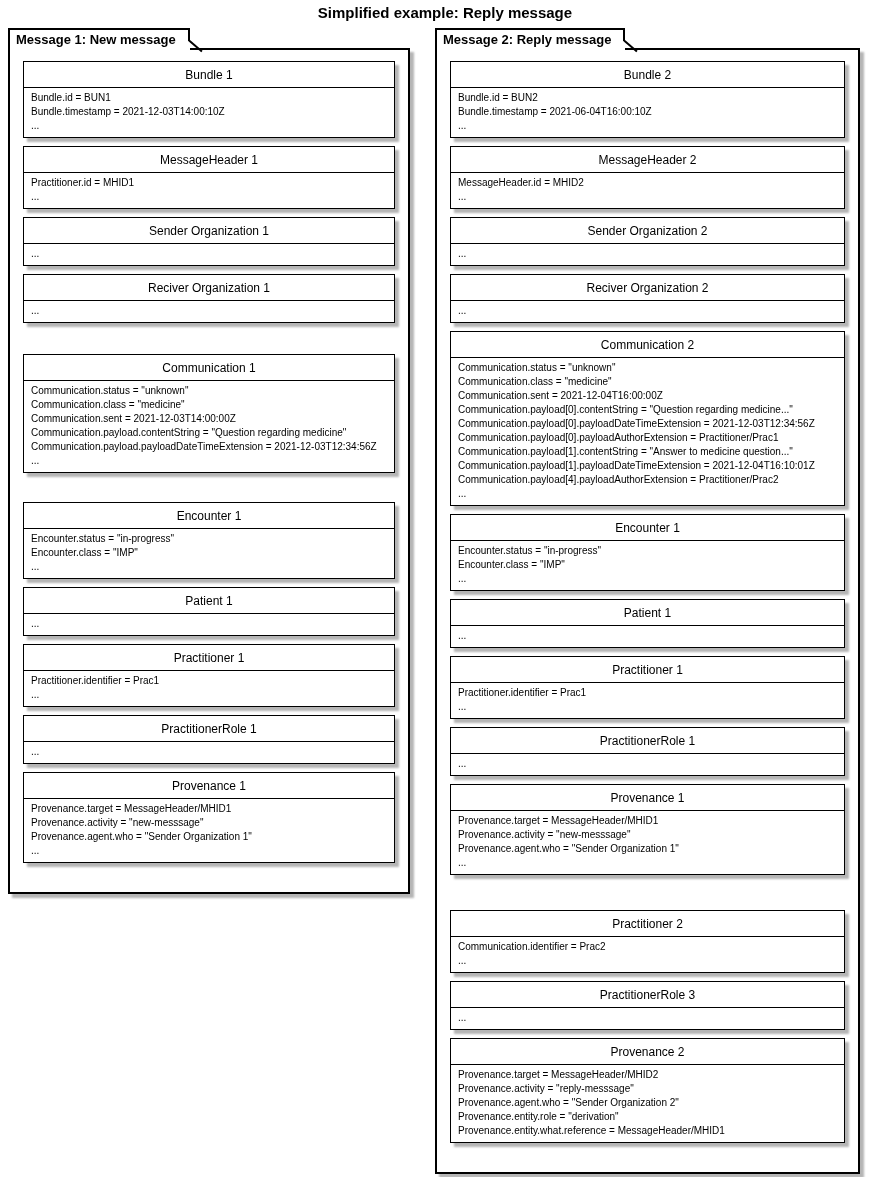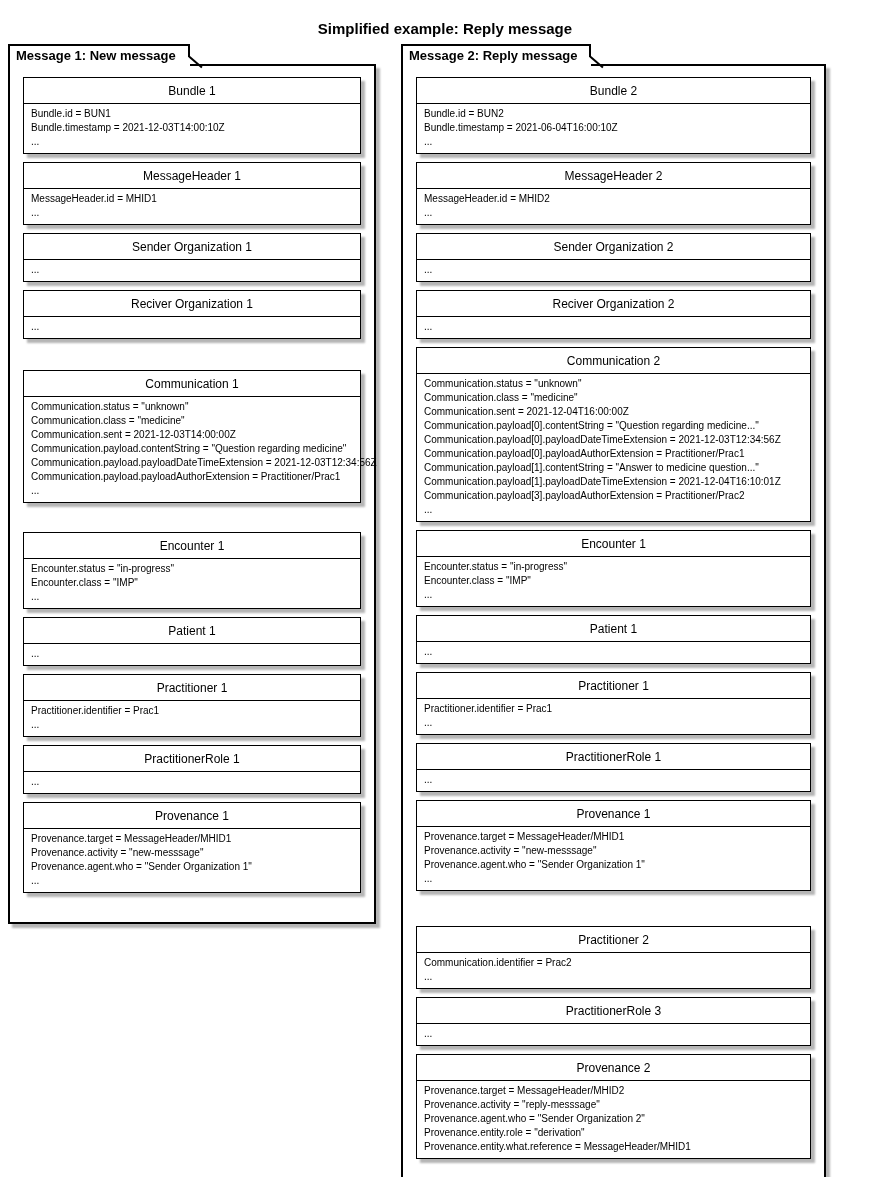--- a/index.html
+++ b/index.html
@@ -9,31 +9,31 @@
     font-family:"Liberation Sans", sans-serif;
     color:#000;
     overflow:hidden;
   }
   .diagram { position:relative; width:890px; height:1177px; }
 
   .main-title {
     text-align:center;
     font-size:15px;
     font-weight:bold;
-    padding-top:20px;
+    padding-top:4px;
     height:24px;
   }
 
   .pkg-row {
     display:flex;
     align-items:flex-start;
     padding-left:8px;
   }
   .pkg { position:relative; padding-top:20px; }
-  .pkg-1 { width:368px; margin-right:25px; }
+  .pkg-1 { width:402px; margin-right:25px; }
   .pkg-2 { width:425px; }
 
   .pkg-tab {
     position:absolute;
     top:0; left:0;
     height:22px;
     box-sizing:border-box;
     background:#fff;
     border:2px solid #000;
     border-right:none;
@@ -111,21 +111,21 @@
           <div class="obox-body">
               <div class="attr-line">Bundle.id = BUN1</div>
               <div class="attr-line">Bundle.timestamp = 2021-12-03T14:00:10Z</div>
               <div class="attr-line">...</div>
             </div>
         </div>
 
         <div class="obox">
           <div class="obox-title">MessageHeader 1</div>
           <div class="obox-body">
-              <div class="attr-line">MessageHeader.id = MHID1</div>
+              <div class="attr-line">Practitioner.id = MHID1</div>
               <div class="attr-line">...</div>
             </div>
         </div>
 
         <div class="obox">
           <div class="obox-title">Sender Organization 1</div>
           <div class="obox-body">
               <div class="attr-line">...</div>
             </div>
         </div>
@@ -138,21 +138,20 @@
         </div>
 
         <div class="obox" style="margin-top:31px">
           <div class="obox-title">Communication 1</div>
           <div class="obox-body">
               <div class="attr-line">Communication.status = "unknown"</div>
               <div class="attr-line">Communication.class = "medicine"</div>
               <div class="attr-line">Communication.sent = 2021-12-03T14:00:00Z</div>
               <div class="attr-line">Communication.payload.contentString = "Question regarding medicine"</div>
               <div class="attr-line">Communication.payload.payloadDateTimeExtension = 2021-12-03T12:34:56Z</div>
-              <div class="attr-line">Communication.payload.payloadAuthorExtension = Practitioner/Prac1</div>
               <div class="attr-line">...</div>
             </div>
         </div>
 
         <div class="obox" style="margin-top:29px">
           <div class="obox-title">Encounter 1</div>
           <div class="obox-body">
               <div class="attr-line">Encounter.status = "in-progress"</div>
               <div class="attr-line">Encounter.class = "IMP"</div>
               <div class="attr-line">...</div>
@@ -233,21 +232,21 @@
           <div class="obox-title">Communication 2</div>
           <div class="obox-body">
               <div class="attr-line">Communication.status = "unknown"</div>
               <div class="attr-line">Communication.class = "medicine"</div>
               <div class="attr-line">Communication.sent = 2021-12-04T16:00:00Z</div>
               <div class="attr-line">Communication.payload[0].contentString = "Question regarding medicine..."</div>
               <div class="attr-line">Communication.payload[0].payloadDateTimeExtension = 2021-12-03T12:34:56Z</div>
               <div class="attr-line">Communication.payload[0].payloadAuthorExtension = Practitioner/Prac1</div>
               <div class="attr-line">Communication.payload[1].contentString = "Answer to medicine question..."</div>
               <div class="attr-line">Communication.payload[1].payloadDateTimeExtension = 2021-12-04T16:10:01Z</div>
-              <div class="attr-line">Communication.payload[3].payloadAuthorExtension = Practitioner/Prac2</div>
+              <div class="attr-line">Communication.payload[4].payloadAuthorExtension = Practitioner/Prac2</div>
               <div class="attr-line">...</div>
             </div>
         </div>
 
         <div class="obox">
           <div class="obox-title">Encounter 1</div>
           <div class="obox-body">
               <div class="attr-line">Encounter.status = "in-progress"</div>
               <div class="attr-line">Encounter.class = "IMP"</div>
               <div class="attr-line">...</div>

